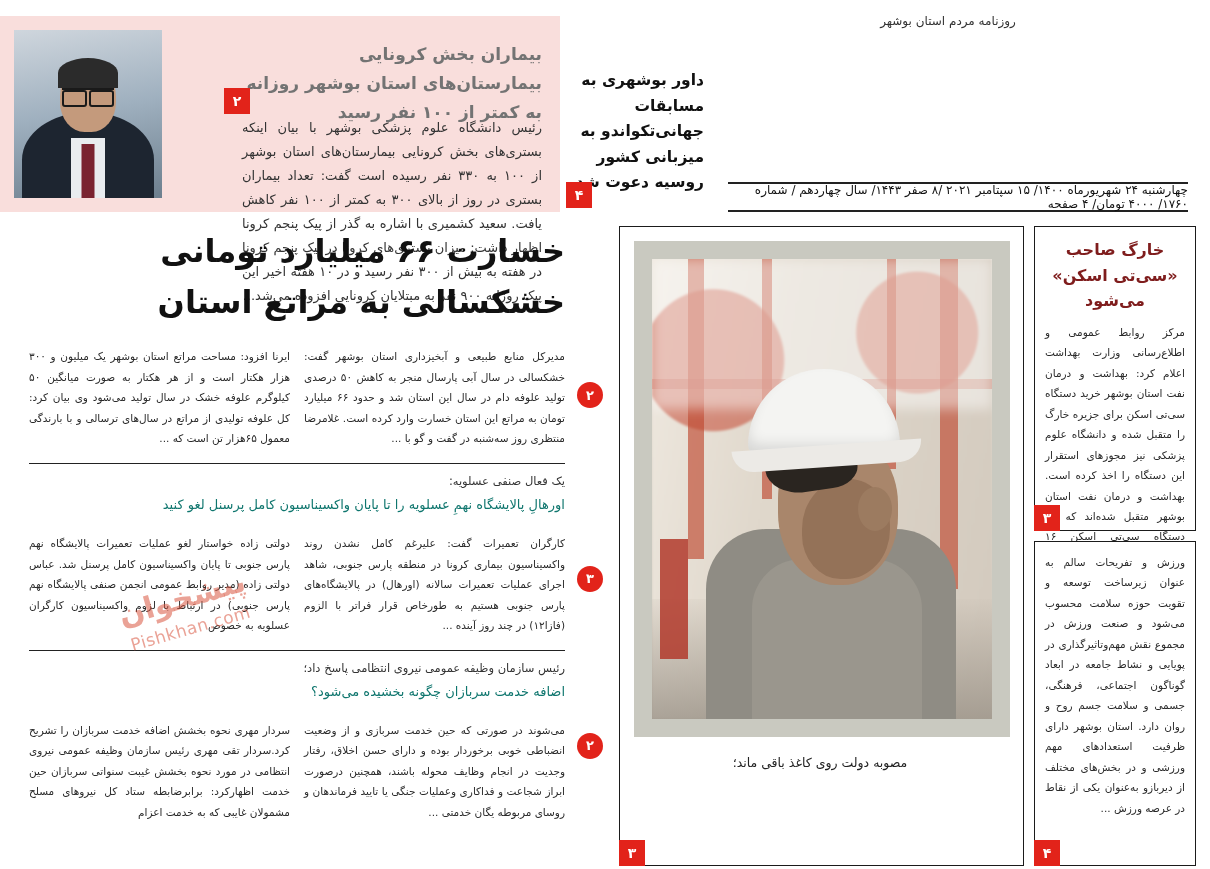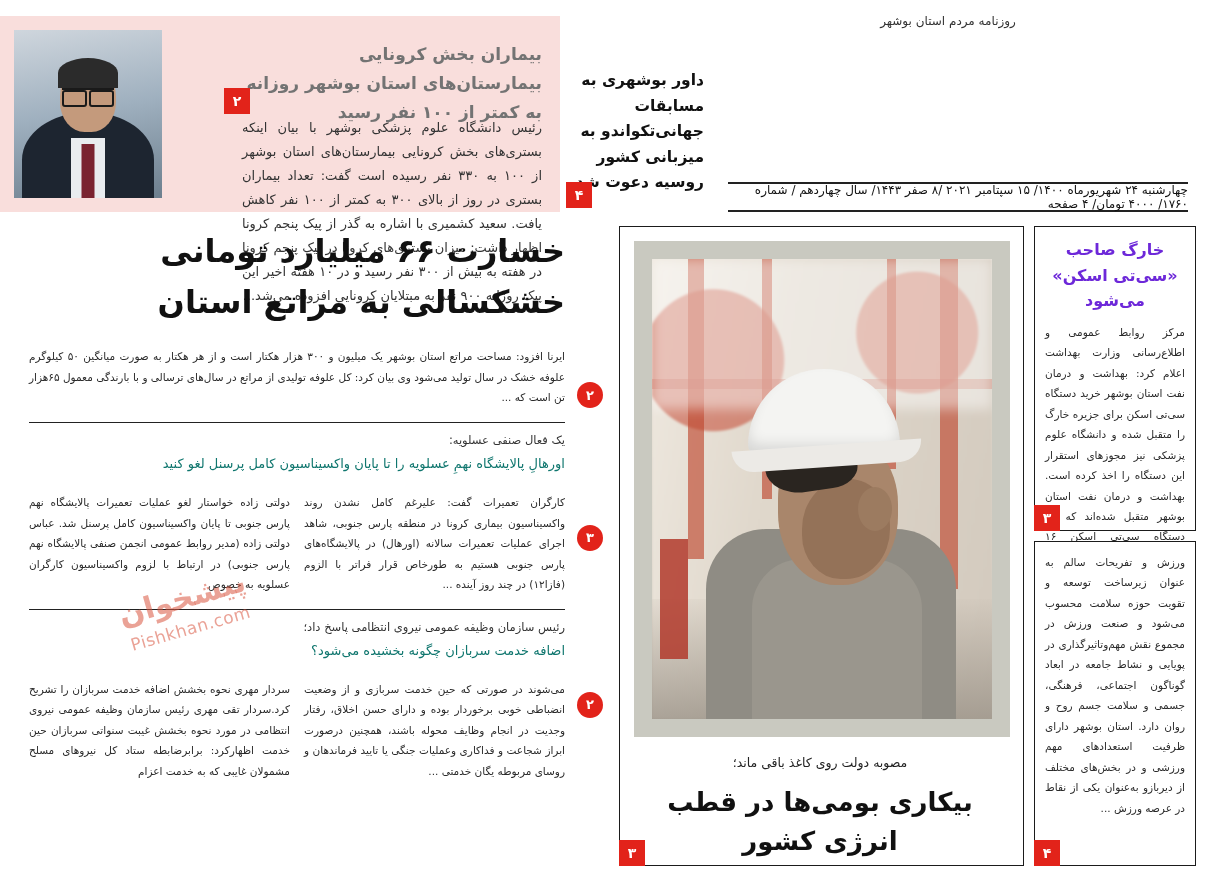--- a/index.html
+++ b/index.html
@@ -252,21 +252,21 @@
     background: #fff;
     padding: 10px 10px 18px 10px;
     margin-bottom: 10px;
   }
   .box h3 {
     margin: 0 0 8px 0;
     font-size: 16px;
     line-height: 1.6;
     font-weight: bold;
     text-align: center;
-    color: #6d28d9;
+    color: #7f1d1d;
   }
   .box p {
     margin: 0;
     font-size: 10.5px;
     line-height: 1.95;
     text-align: justify;
     color: #2a2a2a;
     direction: rtl;
   }
   .box .badge-sq { left: -1px; bottom: -1px; }
@@ -569,29 +569,29 @@
           <div class="ph-body2"></div>
           <div class="ph-face"></div>
           <div class="ph-cheek"></div>
           <div class="ph-ear"></div>
           <div class="ph-hair"></div>
           <div class="ph-helmet"></div>
           <div class="ph-helmet-brim"></div>
         </div>
       </div>
       <div class="center-kicker">مصوبه دولت روی کاغذ باقی ماند؛</div>
-      <div class="center-headline">بیکاری بومی‌ها در قطب انرژی کشور</div>
       <div class="badge-sq">۳</div>
     </div>
 
     <div class="col-left">
 
       <div style="position:relative;">
         <h1 class="lead-headline">خسارت ۶۶ میلیارد تومانی خشکسالی به مراتع استان</h1>
         <div class="cols3">
+          <div class="c">مدیرکل منابع طبیعی و آبخیزداری استان بوشهر گفت: خشکسالی در سال آبی پارسال منجر به کاهش ۵۰ درصدی تولید علوفه دام در سال این استان شد و حدود ۶۶ میلیارد تومان به مراتع این استان خسارت وارد کرده است. غلامرضا منتظری روز سه‌شنبه در گفت و گو با ...</div>
           <div class="c">ایرنا افزود: مساحت مراتع استان بوشهر یک میلیون و ۳۰۰ هزار هکتار است و از هر هکتار به صورت میانگین ۵۰ کیلوگرم علوفه خشک در سال تولید می‌شود وی بیان کرد: کل علوفه تولیدی از مراتع در سال‌های ترسالی و با بارندگی معمول ۶۵هزار تن است که ...</div>
         </div>
         <div class="badge-circle" style="top:156px;">۲</div>
       </div>
 
       <div class="rule"></div>
 
       <div style="position:relative;">
         <div class="kicker">یک فعال صنفی عسلویه:</div>
         <h2 class="sub-headline">اورهالِ پالایشگاه نهمِ عسلویه را تا پایان واکسیناسیون کامل پرسنل لغو کنید</h2>

